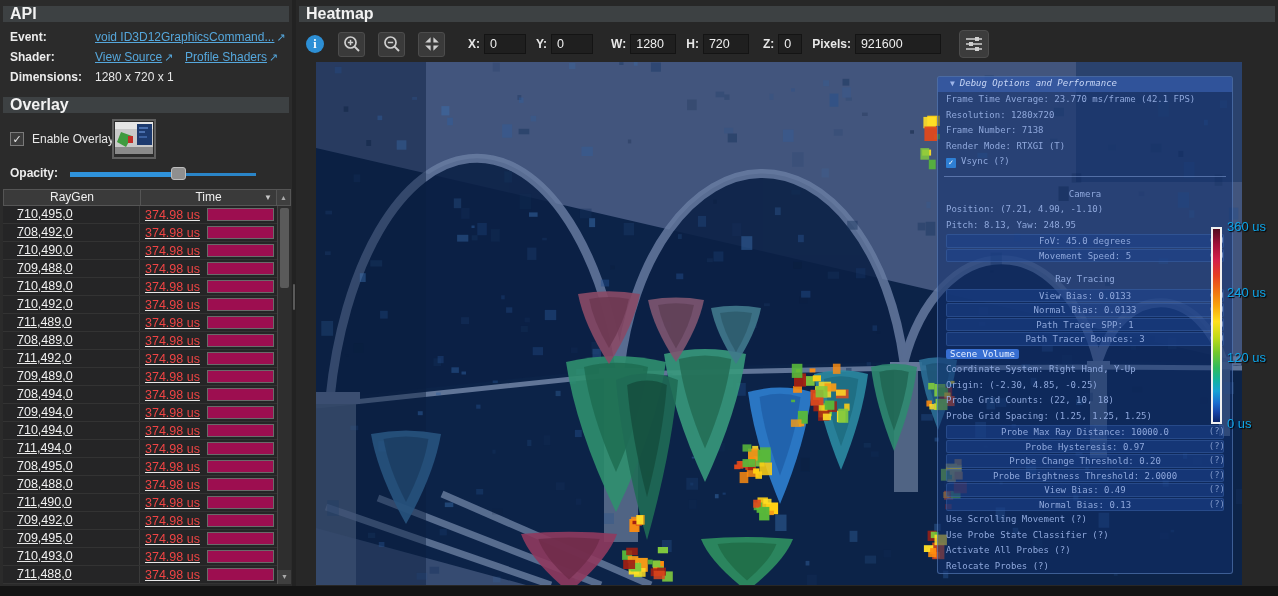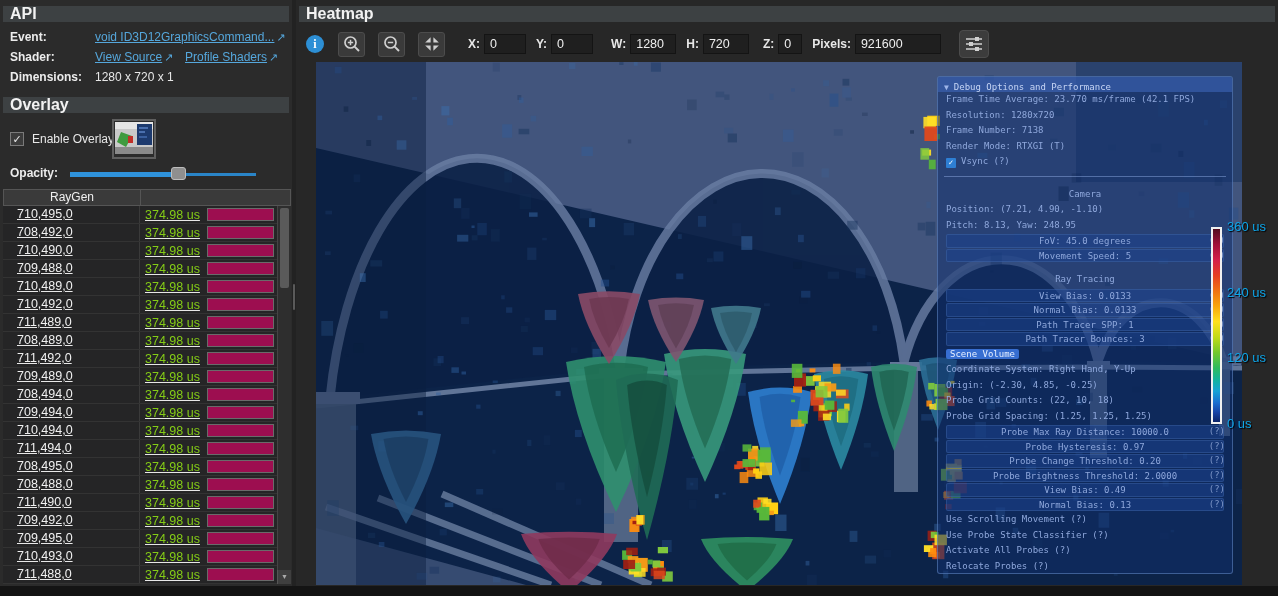--- a/index.html
+++ b/index.html
@@ -27,33 +27,33 @@
     background:#2b2b2b; border:2px solid #5f5f5f; padding:1px; }
   .thumb svg { display:block; width:38px; height:32px; }
 
   .op-track { position:absolute; left:70px; top:173px; width:186px; height:3px; background:#2a85c8; }
   .op-fill  { position:absolute; left:70px; top:172px; height:5px; background:#2f93dc; }
   .op-handle{ position:absolute; top:167px; width:15px; height:13px; background:#8f8f8f;
     border:1px solid #bdbdbd; border-radius:3px; }
 
   .lp-table { position:absolute; left:3px; top:189px; width:288px; height:395px; background:#252526; }
   .lt-head { position:absolute; left:0; top:0; width:288px; height:17px; background:#3a3a3a;
-    border:1px solid #555; display:flex;flex-direction:column; }
+    border:1px solid #555; display:flex; }
   .lt-h { height:15px; line-height:15px; text-align:center; font-size:12px; color:#efefef; position:relative; }
   .lt-h-raygen { width:137px; border-right:1px solid #555; }
   .lt-h-time { width:135px; }
   .lt-dd { position:absolute; right:4px; top:0; font-size:8px; color:#c8c8c8; }
   .lt-scrollbtn { width:14px; height:15px; background:#3f3f3f; border-left:1px solid #555;
     font-size:7px; color:#aaa; text-align:center; line-height:15px; }
   .lt-body { position:absolute; left:0; top:17px; width:274px; height:378px; overflow:hidden; }
   .lt-row { display:flex; height:18px; border-bottom:1px solid #333; background:#252526;text-decoration:underline; }
   .lt-c1 { width:137px; border-right:1px solid #3a3a3a; padding-left:14px; line-height:17px;
     font-size:12.5px; color:#f0f0f0; }
   .lt-c2 { flex:1; display:flex; align-items:center; padding-left:5px; }
-  .lt-time { width:62px; font-size:12.5px; color:#84cc16; }
+  .lt-time { width:62px; font-size:12.5px; color:#ef4444; }
   .lt-barwrap { flex:1; height:13px; margin-right:3px; border:1px solid #6a6a6a; background:#2a2a2a; }
   .lt-bar { display:block; height:100%; background:#9d0e50; }
   .lt-scroll { position:absolute; right:0; top:17px; width:14px; height:364px; background:#2e2e2e;
     border-left:1px solid #444; }
   .lt-thumb { position:absolute; left:2px; top:2px; width:9px; height:80px; background:#5a5a5a; border-radius:2px; }
   .lt-scrolldown { position:absolute; right:0; bottom:0; width:14px; height:14px; background:#3f3f3f;
     border-left:1px solid #555; font-size:7px; color:#aaa; text-align:center; line-height:14px; }
 
   .splitter { position:absolute; left:292px; top:0; width:4px; height:586px; background:#222; }
   .split-handle { position:absolute; left:1px; top:284px; width:2px; height:26px; background:#5a5a5a; border-radius:2px; }
@@ -74,22 +74,22 @@
   .tb-settings { margin-left:18px; width:30px; height:28px; background:#3c3c3c; border:1px solid #4c4c4c;
     border-radius:4px; display:flex; align-items:center; justify-content:center; }
 
   .hm-image { position:absolute; left:20px; top:62px; width:926px; height:523px; background:#0d2546; overflow:hidden; }
   .hm-image svg.scene { display:block; }
 
   
   .dbg { position:absolute; left:621px; top:14px; width:296px; height:498px;
     background:rgba(18,48,110,0.52); border:1px solid rgba(120,160,220,0.45); border-radius:3px;
     font-family:"DejaVu Sans Mono", monospace; font-size:9px; color:#8fa8dc; overflow:hidden; }
-  .dbg-head { height:15px; line-height:20px; background:rgba(62,102,185,0.6); color:#c6d5f5;
-    padding-left:6px; white-space:nowrap; }
+  .dbg-head { height:15px; line-height:12px; background:rgba(62,102,185,0.6); color:#c6d5f5;
+    padding-left:12px; white-space:nowrap;font-style:italic; }
   .dbg-tri { margin-right:5px; font-size:8px; color:#9db4e8; }
   .dbg-row { position:relative; height:15.5px; line-height:15px; padding:0 8px; white-space:nowrap; overflow:hidden; }
   .dbg-row-center { text-align:center;margin-top:10px; }
   .dbg-row-button { text-align:center; background:rgba(28,66,140,0.55); border:1px solid rgba(95,135,205,0.25);
     border-radius:2px; margin:1px 8px; height:13.5px; line-height:12px; padding:0 4px; }
   .dbg-row-divider { height:7px; border-bottom:1px solid rgba(150,180,235,0.45); margin:0 6px 3px; }
   .dbg-check { display:none; }
   .dbg-row-check .dbg-check { display:inline-block; width:10px; height:10px; background:#2e7fd4;
     color:#fff; font-size:8px; line-height:10px; text-align:center; border-radius:1px;
     margin-right:5px; vertical-align:-1px; }

